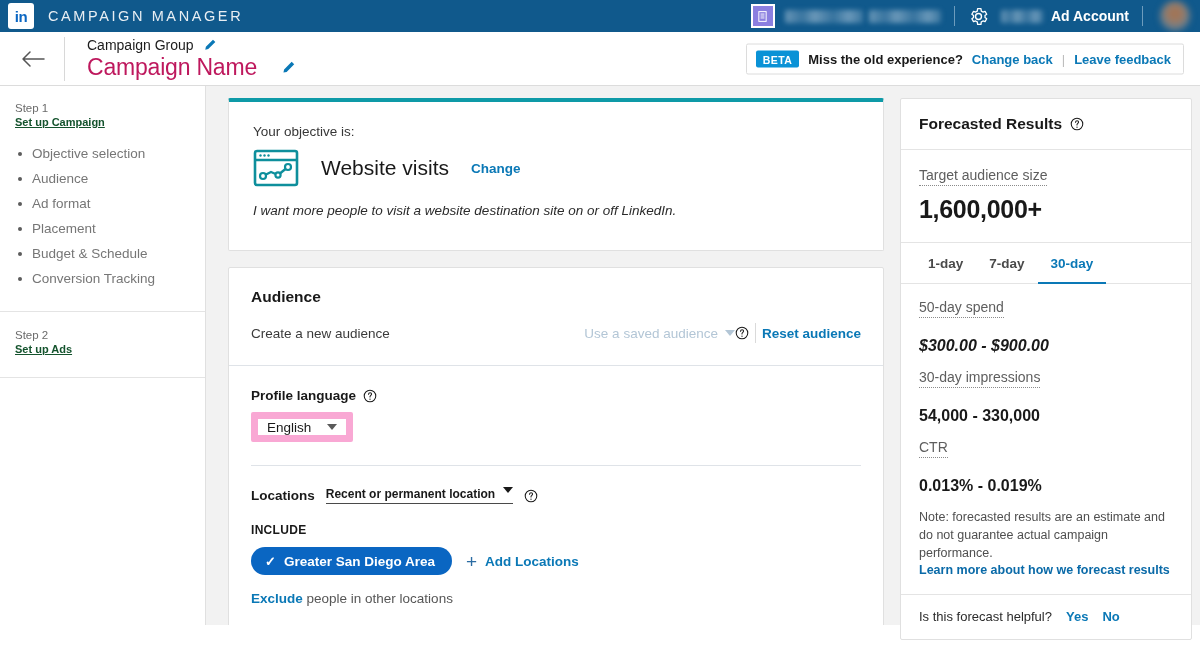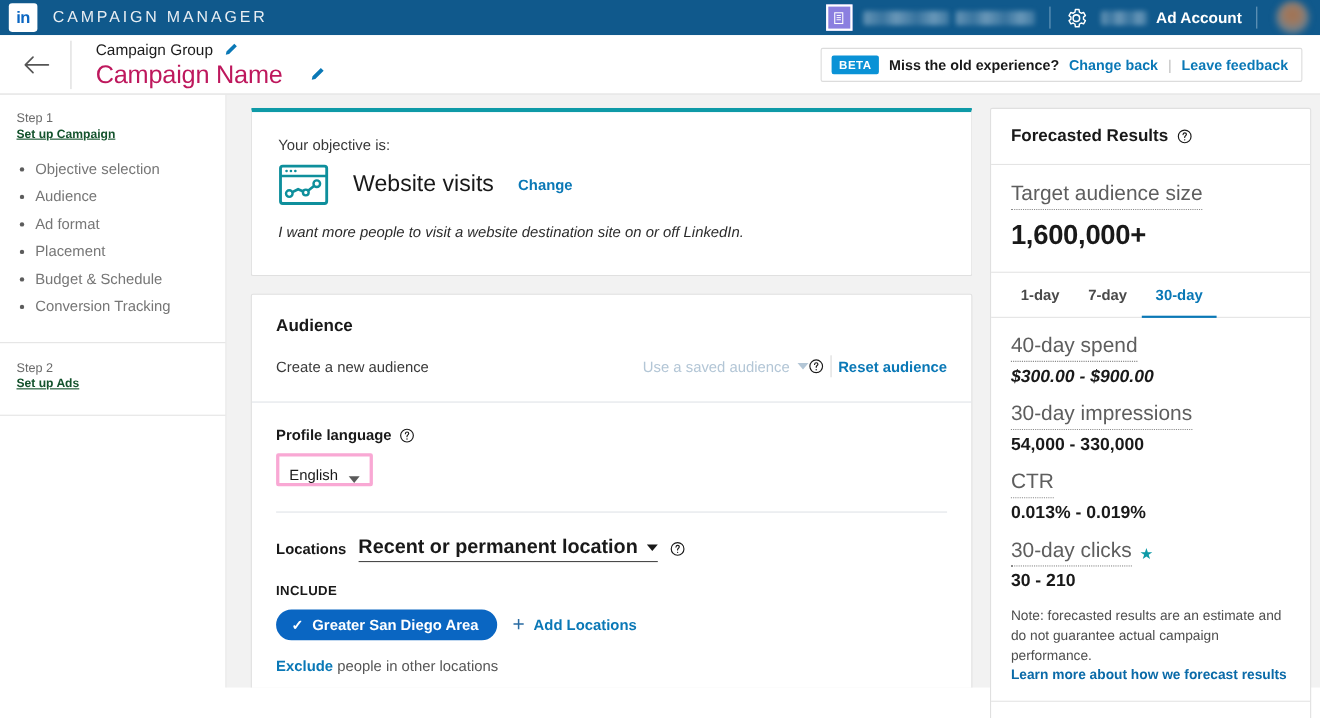--- a/index.html
+++ b/index.html
@@ -155,32 +155,32 @@
   .aud-reset { font-size: 13.5px; font-weight: bold; color: #0a78b6; cursor: pointer; }
 
   .aud-section { padding: 0 22px 0 22px; }
   .hr { height: 1px; background: #dfe3e8; }
   .lang-block { padding: 22px 0 23px; }
   .field-label {
     font-size: 13.5px; font-weight: bold; color: #191919;
     display: flex; align-items: center; gap: 7px; margin-bottom: 9px;
   }
   .select-box {
-    width: 88px; height: 30px; border: 3px solid #f9a8d4; border-radius: 2px;
-    display: flex; align-items: flex-end; padding: 0 9px;
+    width: 102px; height: 30px; border: 7px solid #f9a8d4; border-radius: 2px;
+    display: flex; align-items: center; padding: 0 9px;
     font-size: 13.5px; color: #191919; cursor: pointer; background: #fff;
   }
   .select-box .caret-d { margin-left: auto; color: #5a5a5a; }
 
   .loc-block { padding: 21px 0 0; }
   .loc-row { display: flex; align-items: center; gap: 11px; margin-bottom: 19px; }
   .loc-label { font-size: 13.5px; font-weight: bold; color: #191919; }
   .loc-dd {
-    display: flex; align-items: center; gap: 8px;
-    font-size: 18px; font-weight: bold; color: #191919;
+    display: flex; gap: 8px;
+    font-size: 12px; font-weight: bold; color: #191919;
     border-bottom: 1px solid #4a4a4a; padding-bottom: 2px; cursor: pointer;
   }
   .loc-dd .caret-d { color: #191919; }
   .include-lbl {
     font-size: 12px; font-weight: bold; color: #191919;
     letter-spacing: 0.3px; margin-bottom: 10px;
   }
   .chip-row { display: flex; align-items: center; gap: 14px; margin-bottom: 16px; }
   .chip {
     background: #0a66c2; color: #ffffff; border-radius: 16px;
@@ -200,39 +200,39 @@
   
   .rightcol { width: 300px; flex: none; background: #f2f2f2; padding: 12px 8px 0 0; }
   .fcard { background: #fff; border: 1px solid #e0e0e0; border-radius: 2px; }
   .fhead {
     padding: 16px 18px; border-bottom: 1px solid #e4e4e4;
     display: flex; align-items: center; gap: 8px;
   }
   .fhead-t { font-size: 15.5px; font-weight: bold; color: #191919; }
   .fbody1 { padding: 16px 18px 18px; border-bottom: 1px solid #e4e4e4; }
   .dotted {
-    font-size: 19px; color: #5e5e5e;
+    font-size: 14px; color: #5e5e5e;
     border-bottom: 1px dotted #8a8a8a; display: inline-block;
     padding-bottom: 2px; cursor: help;
   }
   .big-num {
     font-size: 25px; font-weight: bold; color: #191919;
     margin-top: 9px; letter-spacing: -0.3px;
   }
   .ftabs { display: flex; border-bottom: 1px solid #e4e4e4; padding: 0 14px; }
   .ftab {
     font-size: 13.5px; font-weight: bold; color: #4a4a4a;
     padding: 13px 13px 11px; cursor: pointer;
     border-bottom: 2px solid transparent; margin-bottom: -1px;
   }
   .ftab.active { color: #0a78b6; border-bottom-color: #0a78b6; }
   .fstats { padding: 15px 18px 14px; border-bottom: 1px solid #e4e4e4; }
   .stat { margin-bottom: 14px; }
   .stat-lbl { display: flex; align-items: center; gap: 7px; }
-  .stat-val { font-size: 16px; font-weight: bold; color: #191919; margin-top: 5px; }
+  .stat-val { font-size: 16px; font-weight: bold; color: #191919; margin-top: 19px; }
   .stat-val.ital { font-style: italic; }
   .star { color: #0e9aa7; font-size: 14px; line-height: 1; }
   .fnote { font-size: 12.5px; color: #4f4f4f; line-height: 1.42; margin-top: 14px; }
   .fnote-link { display: block; color: #0a6aa8; font-weight: bold; cursor: pointer; }
   .fhelp {
     padding: 14px 18px 15px; display: flex; align-items: center; gap: 14px;
     font-size: 13px; color: #2b2b2b;
   }
   .yn { color: #0a78b6; font-weight: bold; cursor: pointer; }
 </style>
@@ -456,42 +456,35 @@
 
       <div class="ftabs">
         <span class="ftab">1-day</span>
         <span class="ftab">7-day</span>
         <span class="ftab active">30-day</span>
       </div>
 
       <div class="fstats">
         <div class="stat">
           <div class="stat-lbl">
-            <span class="dotted">40-day spend</span>
+            <span class="dotted">50-day spend</span>
           </div>
           <div class="stat-val ital">$300.00 - $900.00</div>
         </div>
         <div class="stat">
           <div class="stat-lbl">
             <span class="dotted">30-day impressions</span>
           </div>
           <div class="stat-val">54,000 - 330,000</div>
         </div>
         <div class="stat">
           <div class="stat-lbl">
             <span class="dotted">CTR</span>
           </div>
           <div class="stat-val">0.013% - 0.019%</div>
-        </div>
-        <div class="stat" style="margin-bottom:0;">
-          <div class="stat-lbl">
-            <span class="dotted">30-day clicks</span>
-            <span class="star">★</span>
-          </div>
-          <div class="stat-val">30 - 210</div>
         </div>
 
         <div class="fnote">
           <span>Note: forecasted results are an estimate and do not guarantee actual campaign performance.</span>
           <span class="fnote-link">Learn more about how we forecast results</span>
         </div>
       </div>
 
       <div class="fhelp">
         <span>Is this forecast helpful?</span>

